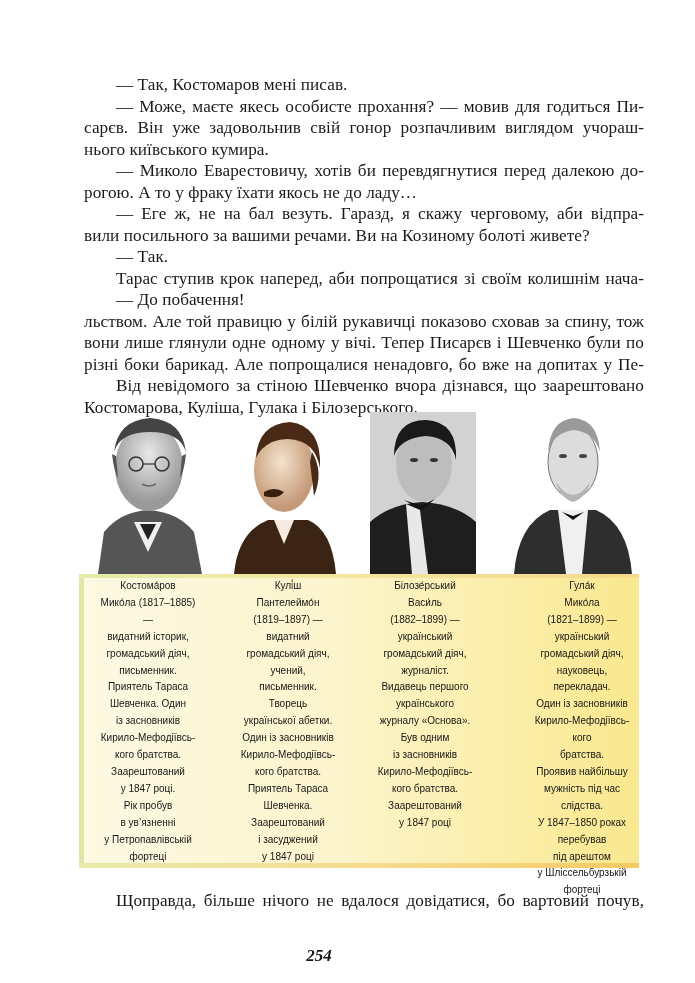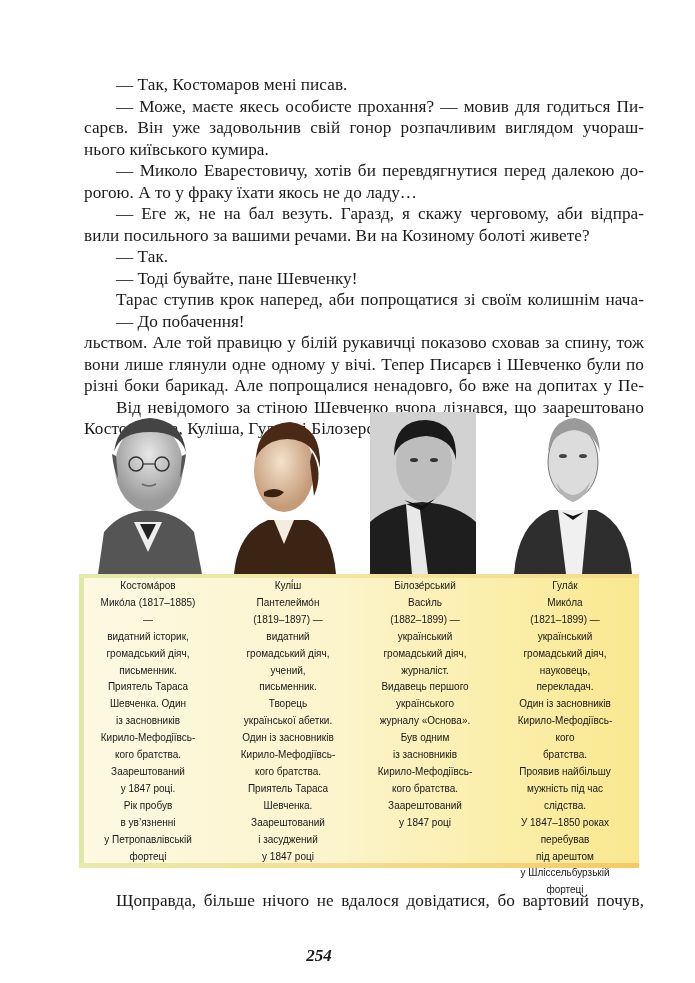--- a/index.html
+++ b/index.html
@@ -55,21 +55,20 @@
 <div id="top-text" class="text-block">
   <span class="line indent">— Так, Костомаров мені писав.</span>
   <span class="line indent justify">— Може, маєте якесь особисте прохання? — мовив для годиться Пи-</span>
   <span class="line justify">сарєв. Він уже задовольнив свій гонор розпачливим виглядом учораш-</span>
   <span class="line">нього київського кумира.</span>
   <span class="line indent justify">— Миколо Еварестовичу, хотів би перевдягнутися перед далекою до-</span>
   <span class="line">рогою. А то у фраку їхати якось не до ладу…</span>
   <span class="line indent justify">— Еге ж, не на бал везуть. Гаразд, я скажу черговому, аби відпра-</span>
   <span class="line">вили посильного за вашими речами. Ви на Козиному болоті живете?</span>
   <span class="line indent">— Так.</span>
-  <span class="line indent">— Тоді бувайте, пане Шевченку!</span>
   <span class="line indent justify">Тарас ступив крок наперед, аби попрощатися зі своїм колишнім нача-</span>
   <span class="line indent">— До побачення!</span>
   <span class="line justify">льством. Але той правицю у білій рукавичці показово сховав за спину, тож</span>
   <span class="line justify">вони лише глянули одне одному у вічі. Тепер Писарєв і Шевченко були по</span>
   <span class="line justify">різні боки барикад. Але попрощалися ненадовго, бо вже на допитах у Пе-</span>
   <span class="line indent justify">Від невідомого за стіною Шевченко вчора дізнався, що заарештовано</span>
   <span class="line">Костомарова, Куліша, Гулака і Білозерського.</span>
 </div>
 
 <div class="portraits">
@@ -188,21 +187,21 @@
     <span>Видавець першого</span>
     <span>українського</span>
     <span>журналу «Основа».</span>
     <span>Був одним</span>
     <span>із засновників</span>
     <span>Кирило-Мефодіївсь-</span>
     <span>кого братства.</span>
     <span>Заарештований</span>
     <span>у 1847 році</span>
   </div>
-  <div class="bio-col" style="left:416px;width:130px;">
+  <div class="bio-col" style="left:433px;width:130px;">
     <span>Гула́к</span>
     <span>Мико́ла</span>
     <span>(1821–1899) —</span>
     <span>український</span>
     <span>громадський діяч,</span>
     <span>науковець,</span>
     <span>перекладач.</span>
     <span>Один із засновників</span>
     <span>Кирило-Мефодіївсь-</span>
     <span>кого</span>

